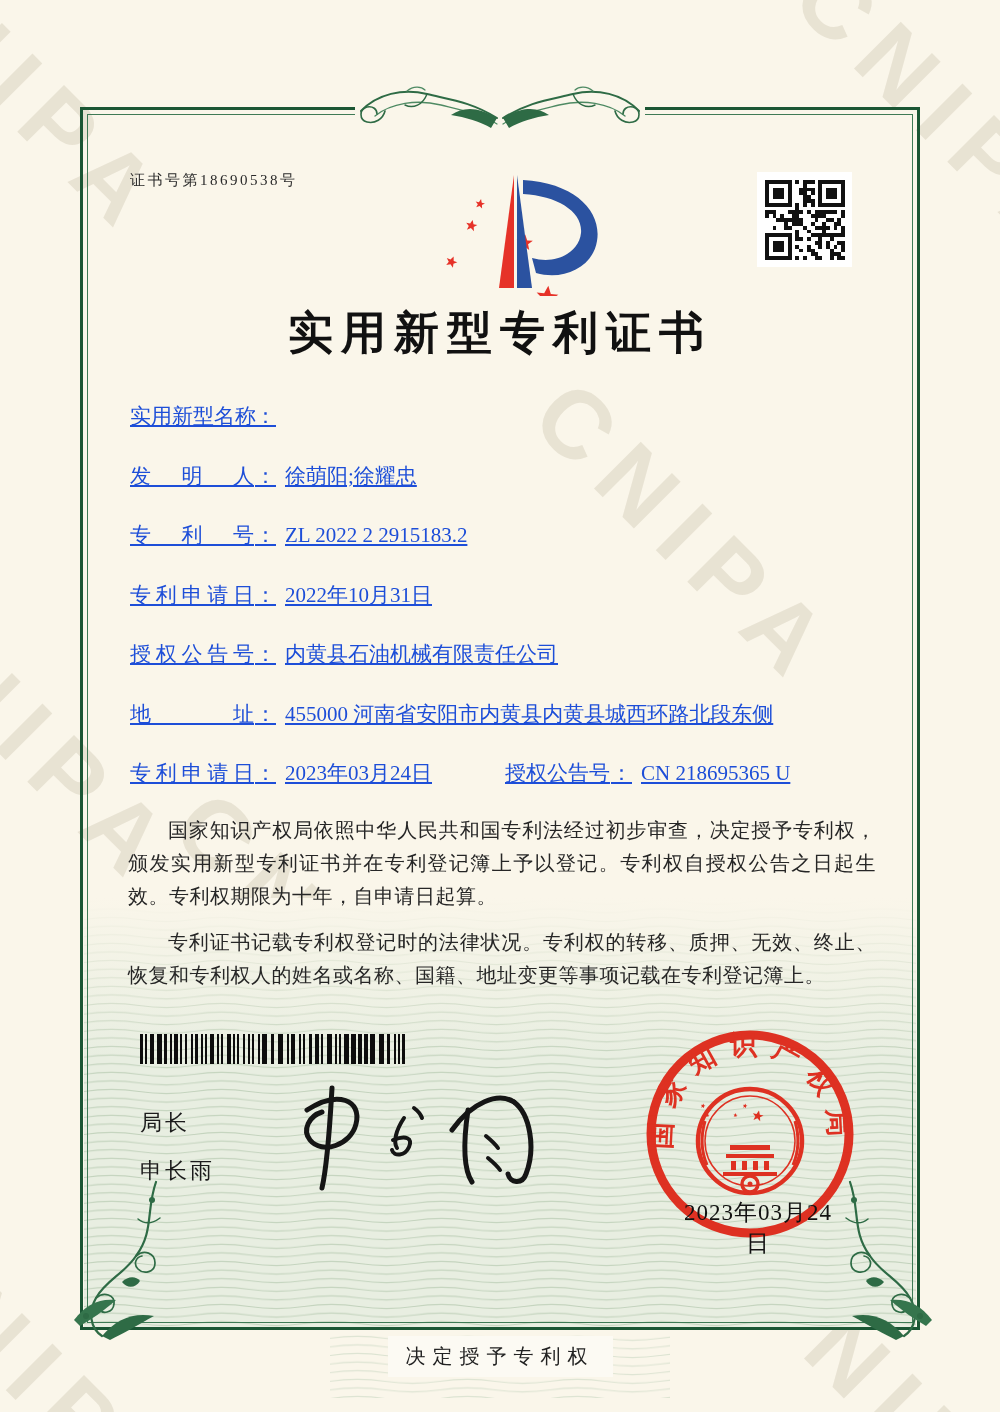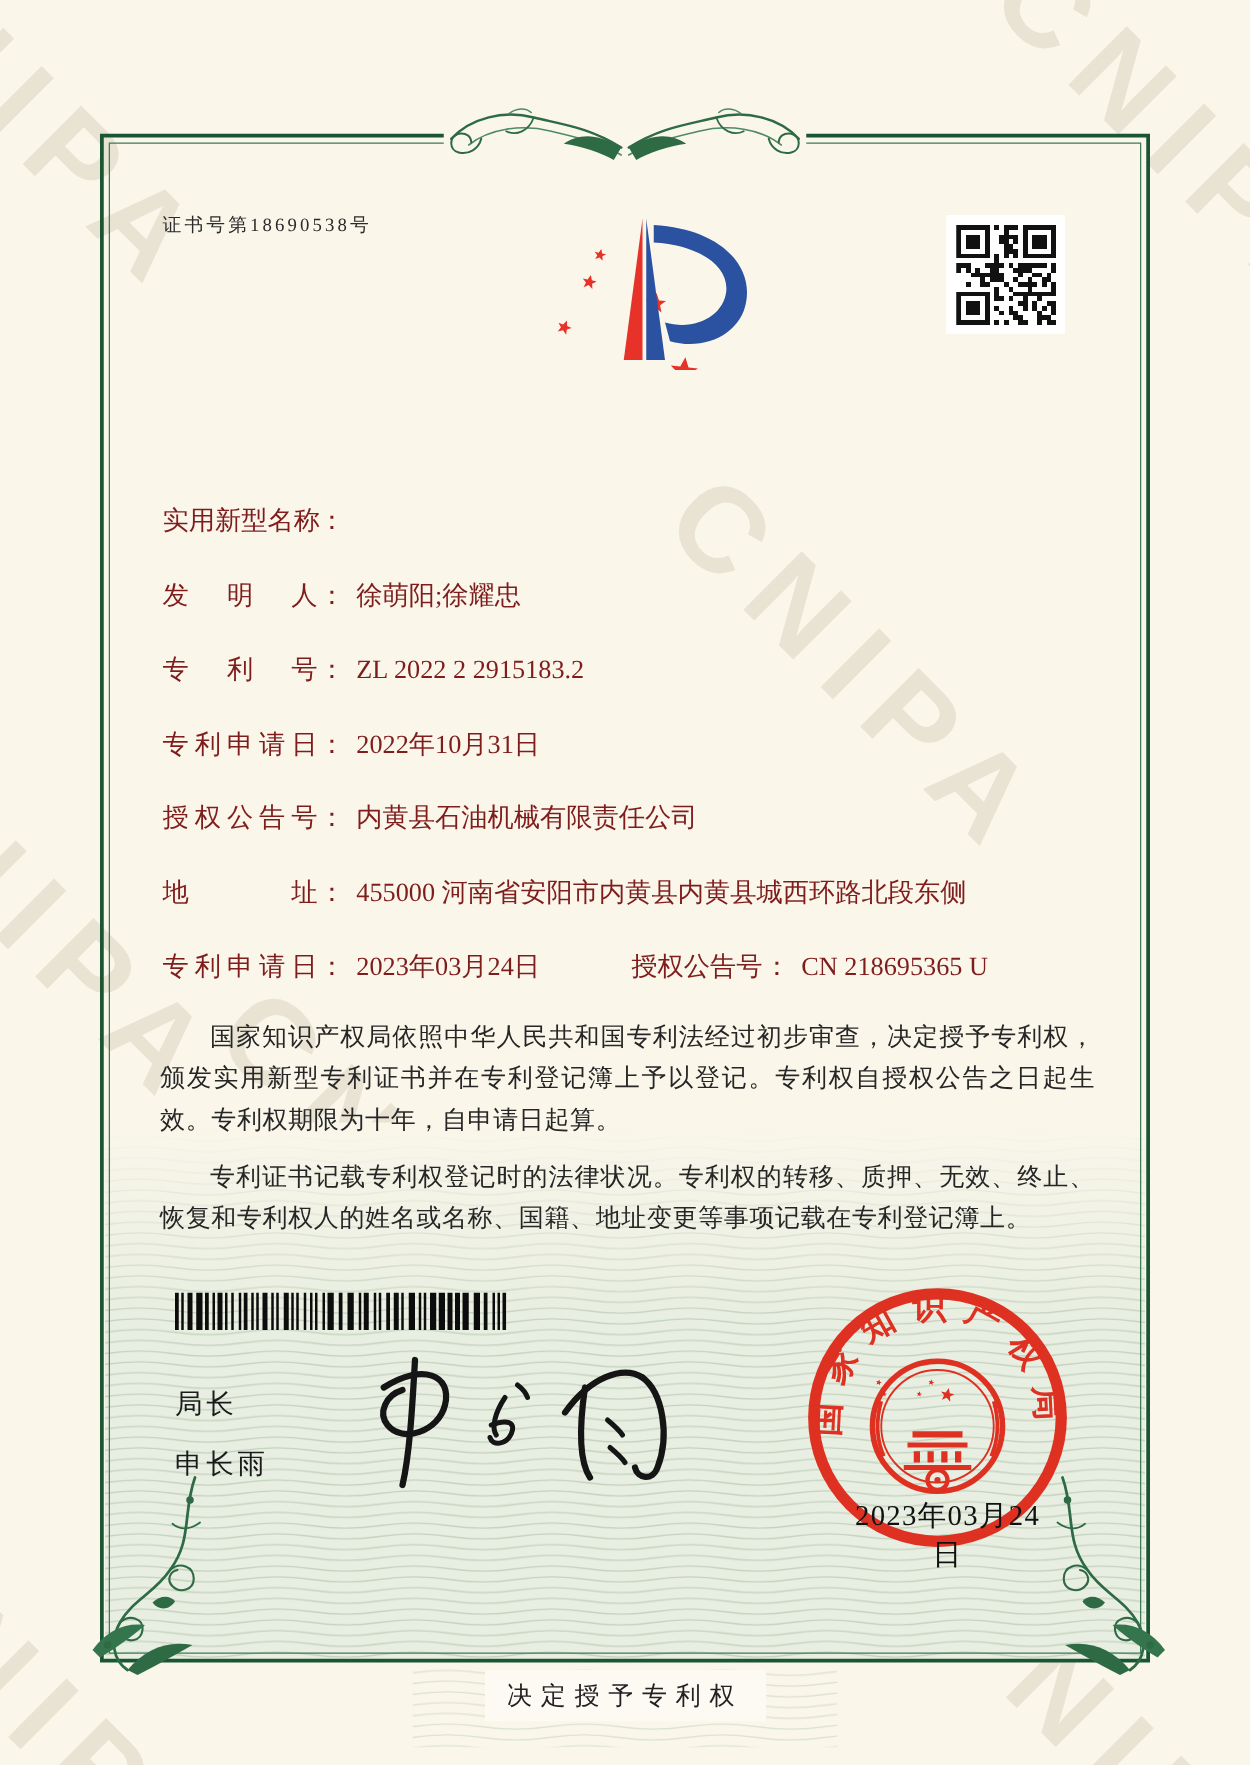--- a/index.html
+++ b/index.html
@@ -34,21 +34,21 @@
   .corner.bl{left:64px; top:1178px;}
   .corner.br{left:826px; top:1178px; transform:scaleX(-1);}
   
   .content{position:absolute; left:0; top:0; width:1000px; height:1412px; z-index:6;}
   .cert-no{position:absolute; left:130px; top:171px; font-size:15px; letter-spacing:2.5px; color:#2a2a2a;}
   .logo{position:absolute; left:428px; top:170px;}
   .qr-box{position:absolute; left:757px; top:172px; width:95px; height:95px; background:#ffffff;
     display:flex; align-items:center; justify-content:center;}
   .title{position:absolute; left:0; top:303px; width:1000px; text-align:center;
     font-size:45px; font-weight:bold; letter-spacing:8px; color:#111;}
-  .fields{position:absolute; left:130px; top:402px; width:680px; font-size:21px; color:#7f1d1d;}
+  .fields{position:absolute; left:130px; top:402px; width:680px; font-size:21px; color:#1d4ed8;text-decoration:underline;}
   .field-row{height:24px; margin-bottom:35.5px; display:flex; align-items:baseline; white-space:nowrap;}
   .flabel{display:inline-block; width:124px; text-align:justify; text-align-last:justify;}
   .fcolon{margin-left:1px;}
   .fvalue{margin-left:9px;}
   .grant-row{display:flex; height:24px; white-space:nowrap;}
   .grant-a{width:375px; display:flex; align-items:baseline;}
   .grant-b{display:flex; align-items:baseline;}
   .paras{position:absolute; left:128px; top:814px; width:748px; font-size:20px; line-height:33px;
     color:#262626; text-align:justify;}
   .paras p{margin:0; text-indent:2em; letter-spacing:.5px;}
@@ -167,20 +167,21 @@
         </g>
       </svg>
     </div>
 
     <div class="qr-box">
       <svg width="80" height="80" viewBox="0 0 21 21" shape-rendering="crispEdges">
         <path id="qrpath" fill="#111111" d="M0 0h1v1h-1zM1 0h1v1h-1zM2 0h1v1h-1zM3 0h1v1h-1zM4 0h1v1h-1zM5 0h1v1h-1zM6 0h1v1h-1zM8 0h1v1h-1zM10 0h1v1h-1zM11 0h1v1h-1zM12 0h1v1h-1zM14 0h1v1h-1zM15 0h1v1h-1zM16 0h1v1h-1zM17 0h1v1h-1zM18 0h1v1h-1zM19 0h1v1h-1zM20 0h1v1h-1zM0 1h1v1h-1zM6 1h1v1h-1zM10 1h1v1h-1zM14 1h1v1h-1zM20 1h1v1h-1zM0 2h1v1h-1zM2 2h1v1h-1zM3 2h1v1h-1zM4 2h1v1h-1zM6 2h1v1h-1zM9 2h1v1h-1zM10 2h1v1h-1zM11 2h1v1h-1zM12 2h1v1h-1zM14 2h1v1h-1zM16 2h1v1h-1zM17 2h1v1h-1zM18 2h1v1h-1zM20 2h1v1h-1zM0 3h1v1h-1zM2 3h1v1h-1zM3 3h1v1h-1zM4 3h1v1h-1zM6 3h1v1h-1zM9 3h1v1h-1zM10 3h1v1h-1zM12 3h1v1h-1zM14 3h1v1h-1zM16 3h1v1h-1zM17 3h1v1h-1zM18 3h1v1h-1zM20 3h1v1h-1zM0 4h1v1h-1zM2 4h1v1h-1zM3 4h1v1h-1zM4 4h1v1h-1zM6 4h1v1h-1zM10 4h1v1h-1zM11 4h1v1h-1zM14 4h1v1h-1zM16 4h1v1h-1zM17 4h1v1h-1zM18 4h1v1h-1zM20 4h1v1h-1zM0 5h1v1h-1zM6 5h1v1h-1zM10 5h1v1h-1zM11 5h1v1h-1zM12 5h1v1h-1zM14 5h1v1h-1zM20 5h1v1h-1zM0 6h1v1h-1zM1 6h1v1h-1zM2 6h1v1h-1zM3 6h1v1h-1zM4 6h1v1h-1zM5 6h1v1h-1zM6 6h1v1h-1zM8 6h1v1h-1zM10 6h1v1h-1zM12 6h1v1h-1zM14 6h1v1h-1zM15 6h1v1h-1zM16 6h1v1h-1zM17 6h1v1h-1zM18 6h1v1h-1zM19 6h1v1h-1zM20 6h1v1h-1zM8 7h1v1h-1zM0 8h1v1h-1zM1 8h1v1h-1zM2 8h1v1h-1zM6 8h1v1h-1zM7 8h1v1h-1zM8 8h1v1h-1zM9 8h1v1h-1zM11 8h1v1h-1zM13 8h1v1h-1zM14 8h1v1h-1zM15 8h1v1h-1zM16 8h1v1h-1zM17 8h1v1h-1zM18 8h1v1h-1zM20 8h1v1h-1zM0 9h1v1h-1zM2 9h1v1h-1zM4 9h1v1h-1zM7 9h1v1h-1zM8 9h1v1h-1zM12 9h1v1h-1zM13 9h1v1h-1zM14 9h1v1h-1zM15 9h1v1h-1zM20 9h1v1h-1zM3 10h1v1h-1zM4 10h1v1h-1zM5 10h1v1h-1zM6 10h1v1h-1zM7 10h1v1h-1zM8 10h1v1h-1zM9 10h1v1h-1zM13 10h1v1h-1zM16 10h1v1h-1zM17 10h1v1h-1zM19 10h1v1h-1zM5 11h1v1h-1zM7 11h1v1h-1zM8 11h1v1h-1zM9 11h1v1h-1zM12 11h1v1h-1zM15 11h1v1h-1zM18 11h1v1h-1zM19 11h1v1h-1zM2 12h1v1h-1zM5 12h1v1h-1zM6 12h1v1h-1zM10 12h1v1h-1zM13 12h1v1h-1zM14 12h1v1h-1zM15 12h1v1h-1zM16 12h1v1h-1zM18 12h1v1h-1zM20 12h1v1h-1zM8 13h1v1h-1zM11 13h1v1h-1zM15 13h1v1h-1zM20 13h1v1h-1zM0 14h1v1h-1zM1 14h1v1h-1zM2 14h1v1h-1zM3 14h1v1h-1zM4 14h1v1h-1zM5 14h1v1h-1zM6 14h1v1h-1zM8 14h1v1h-1zM12 14h1v1h-1zM13 14h1v1h-1zM14 14h1v1h-1zM15 14h1v1h-1zM16 14h1v1h-1zM17 14h1v1h-1zM18 14h1v1h-1zM19 14h1v1h-1zM20 14h1v1h-1zM0 15h1v1h-1zM6 15h1v1h-1zM8 15h1v1h-1zM9 15h1v1h-1zM11 15h1v1h-1zM14 15h1v1h-1zM17 15h1v1h-1zM0 16h1v1h-1zM2 16h1v1h-1zM3 16h1v1h-1zM4 16h1v1h-1zM6 16h1v1h-1zM13 16h1v1h-1zM14 16h1v1h-1zM16 16h1v1h-1zM19 16h1v1h-1zM20 16h1v1h-1zM0 17h1v1h-1zM2 17h1v1h-1zM3 17h1v1h-1zM4 17h1v1h-1zM6 17h1v1h-1zM8 17h1v1h-1zM11 17h1v1h-1zM14 17h1v1h-1zM16 17h1v1h-1zM18 17h1v1h-1zM20 17h1v1h-1zM0 18h1v1h-1zM2 18h1v1h-1zM3 18h1v1h-1zM4 18h1v1h-1zM6 18h1v1h-1zM9 18h1v1h-1zM11 18h1v1h-1zM12 18h1v1h-1zM17 18h1v1h-1zM20 18h1v1h-1zM0 19h1v1h-1zM6 19h1v1h-1zM12 19h1v1h-1zM13 19h1v1h-1zM17 19h1v1h-1zM18 19h1v1h-1zM19 19h1v1h-1zM0 20h1v1h-1zM1 20h1v1h-1zM2 20h1v1h-1zM3 20h1v1h-1zM4 20h1v1h-1zM5 20h1v1h-1zM6 20h1v1h-1zM8 20h1v1h-1zM10 20h1v1h-1zM13 20h1v1h-1zM14 20h1v1h-1zM17 20h1v1h-1zM19 20h1v1h-1zM20 20h1v1h-1z"></path>
       </svg>
     </div>
 
+    <div class="title">实用新型专利证书</div>
 
     <div class="fields">
       <div class="field-row">
         <span class="flabel">实用新型名称</span>
           <span class="fcolon">：</span>
       </div>
       <div class="field-row">
         <span class="flabel">发明人</span>
           <span class="fcolon">：</span>
           <span class="fvalue">徐萌阳;徐耀忠</span>

